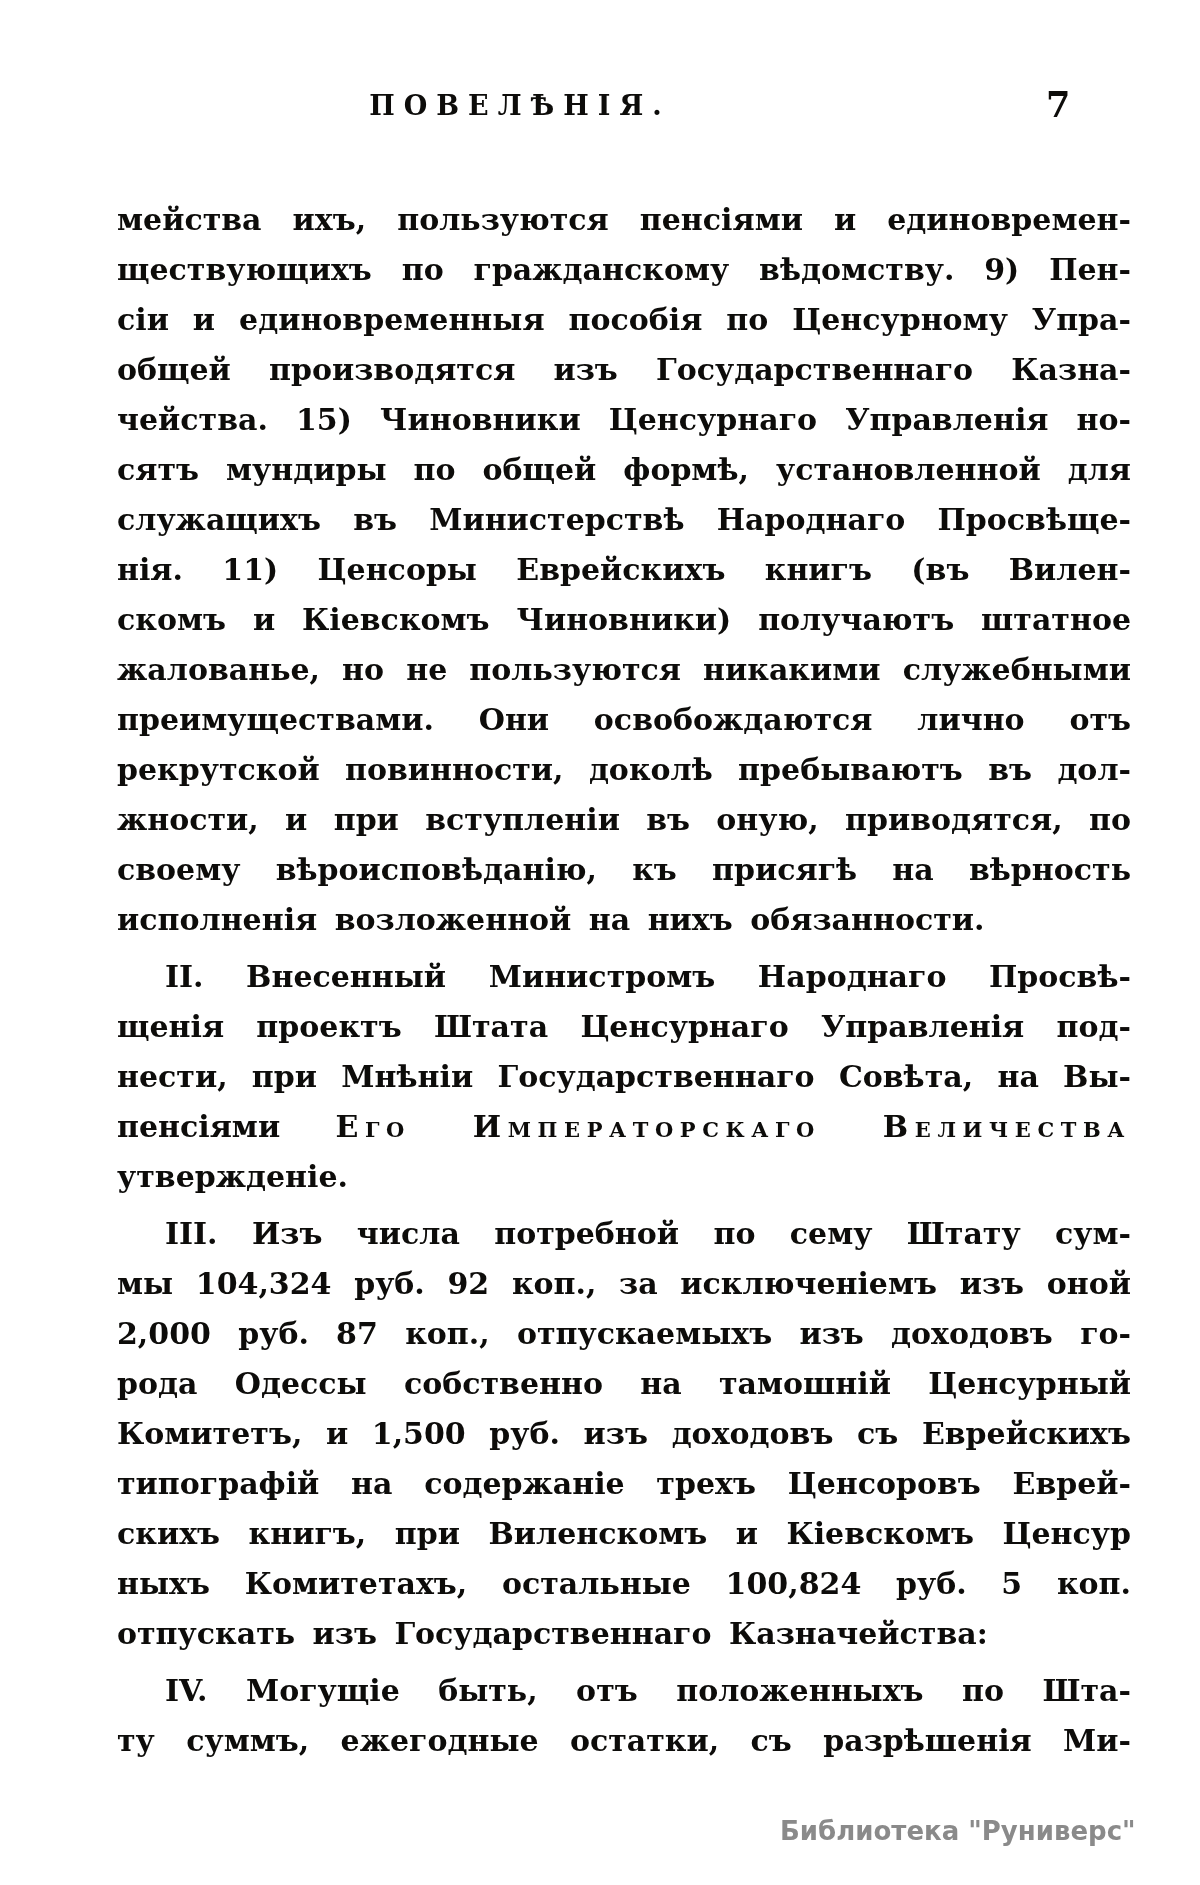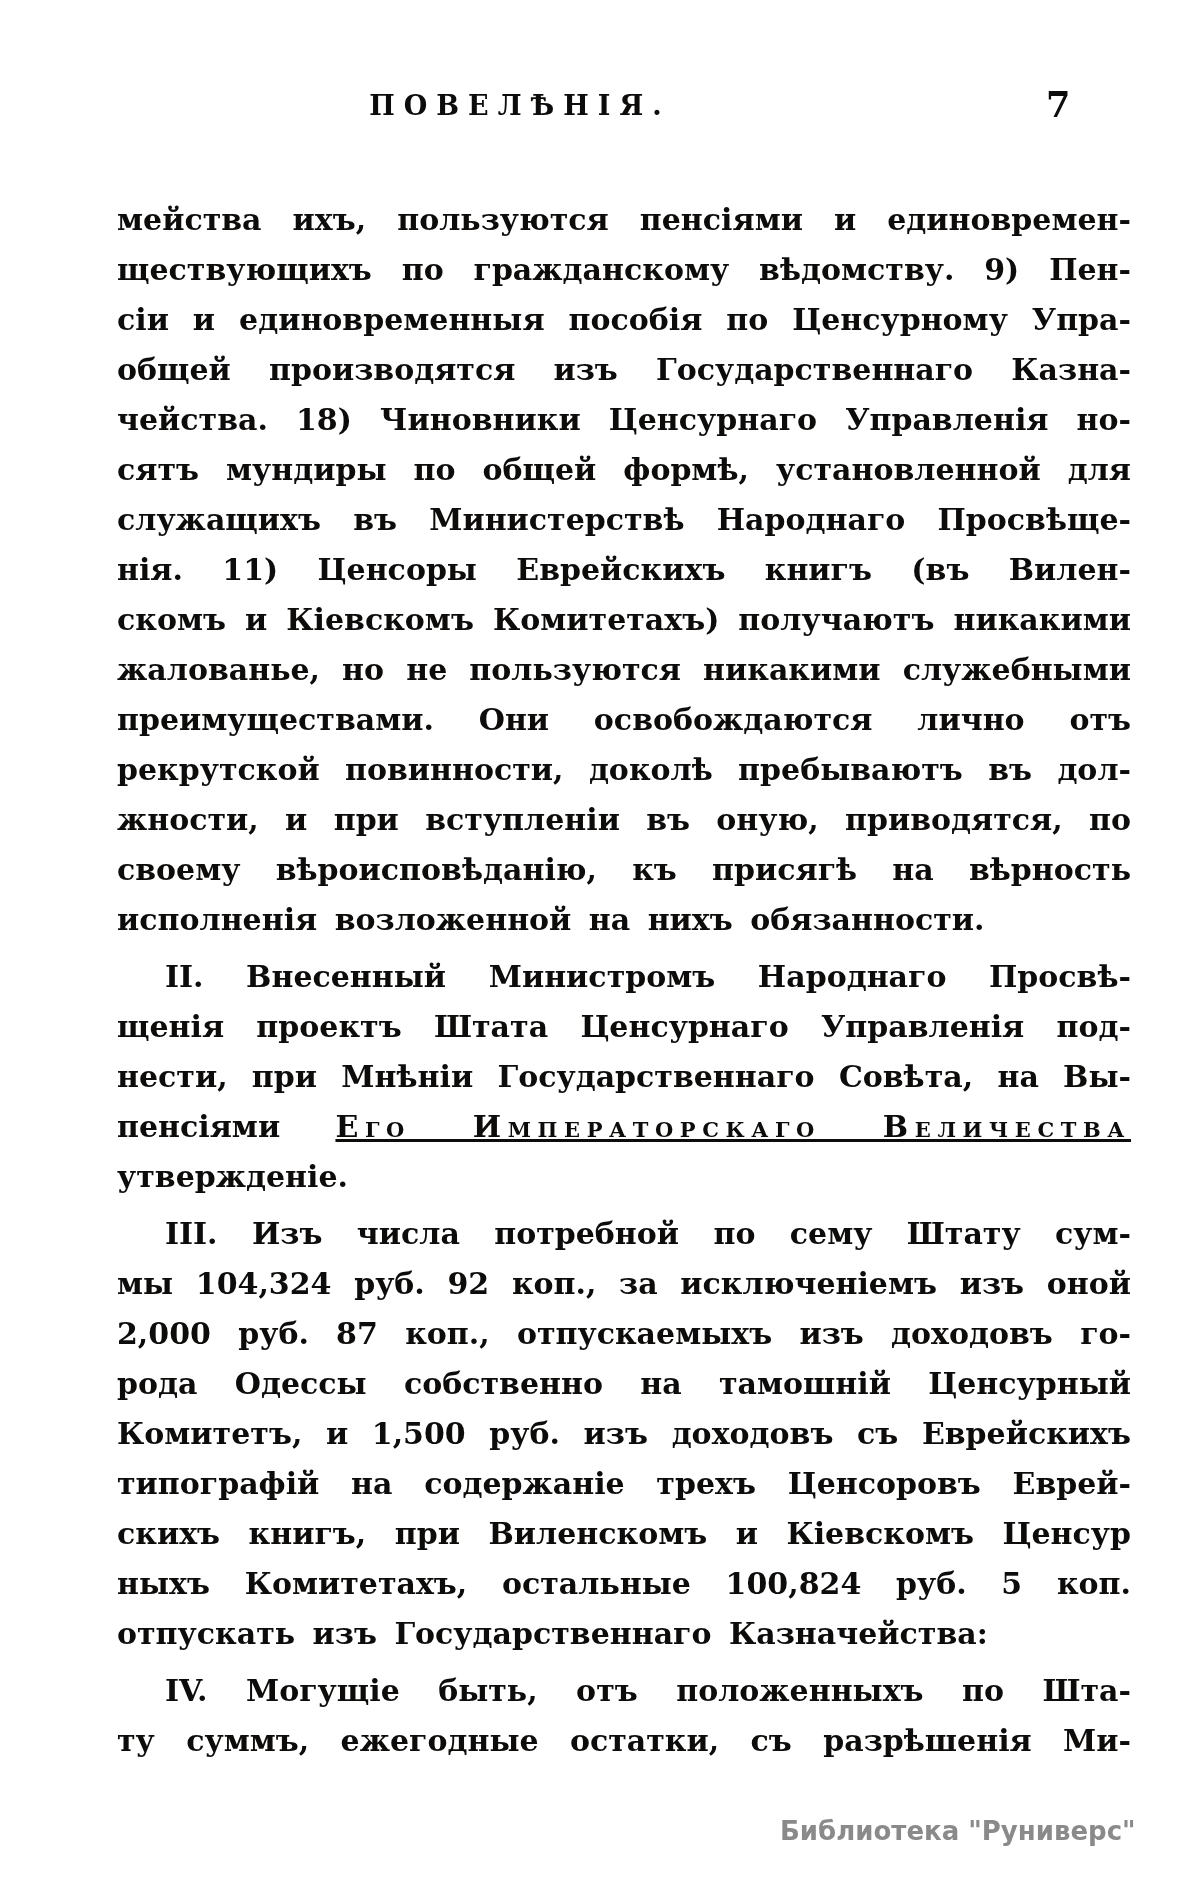--- a/index.html
+++ b/index.html
@@ -57,21 +57,20 @@
   .line.par-end {
     text-align-last: left;
     -moz-text-align-last: left;
   }
   .line.first-line {
     text-indent: 48px;
   }
   .sc {
     font-variant: small-caps;
     letter-spacing: 0.22em;
-    text-decoration: underline;
   }
   .watermark {
     position: absolute;
     left: 780px;
     top: 1816px;
     font-family: "DejaVu Sans", "Liberation Sans", sans-serif;
     font-size: 26px;
     font-weight: 700;
     color: #8a8a8a;
     white-space: nowrap;
@@ -82,25 +81,25 @@
 
 <div class="page">
   <div class="running-head-title">ПОВЕЛѢНІЯ.</div>
   <div class="page-number">7</div>
   <div class="text-block">
       <div class="paragraph">
         <div class="line">мейства ихъ, пользуются пенсіями и единовремен-</div>
         <div class="line">ществующихъ по гражданскому вѣдомству. 9) Пен-</div>
         <div class="line">сіи и единовременныя пособія по Ценсурному Упра-</div>
         <div class="line">общей производятся изъ Государственнаго Казна-</div>
-        <div class="line">чейства. 18) Чиновники Ценсурнаго Управленія но-</div>
+        <div class="line">чейства. 15) Чиновники Ценсурнаго Управленія но-</div>
         <div class="line">сятъ мундиры по общей формѣ, установленной для</div>
         <div class="line">служащихъ въ Министерствѣ Народнаго Просвѣще-</div>
         <div class="line">нія. 11) Ценсоры Еврейскихъ книгъ (въ Вилен-</div>
-        <div class="line">скомъ и Кіевскомъ Комитетахъ) получаютъ никакими</div>
+        <div class="line">скомъ и Кіевскомъ Чиновники) получаютъ штатное</div>
         <div class="line">жалованье, но не пользуются никакими служебными</div>
         <div class="line">преимуществами. Они освобождаются лично отъ</div>
         <div class="line">рекрутской повинности, доколѣ пребываютъ въ дол-</div>
         <div class="line">жности, и при вступленіи въ оную, приводятся, по</div>
         <div class="line">своему вѣроисповѣданію, къ присягѣ на вѣрность</div>
         <div class="line par-end">исполненія возложенной на нихъ обязанности.</div>
       </div>
       <div class="paragraph">
         <div class="line first-line">II. Внесенный Министромъ Народнаго Просвѣ-</div>
         <div class="line">щенія проектъ Штата Ценсурнаго Управленія под-</div>

